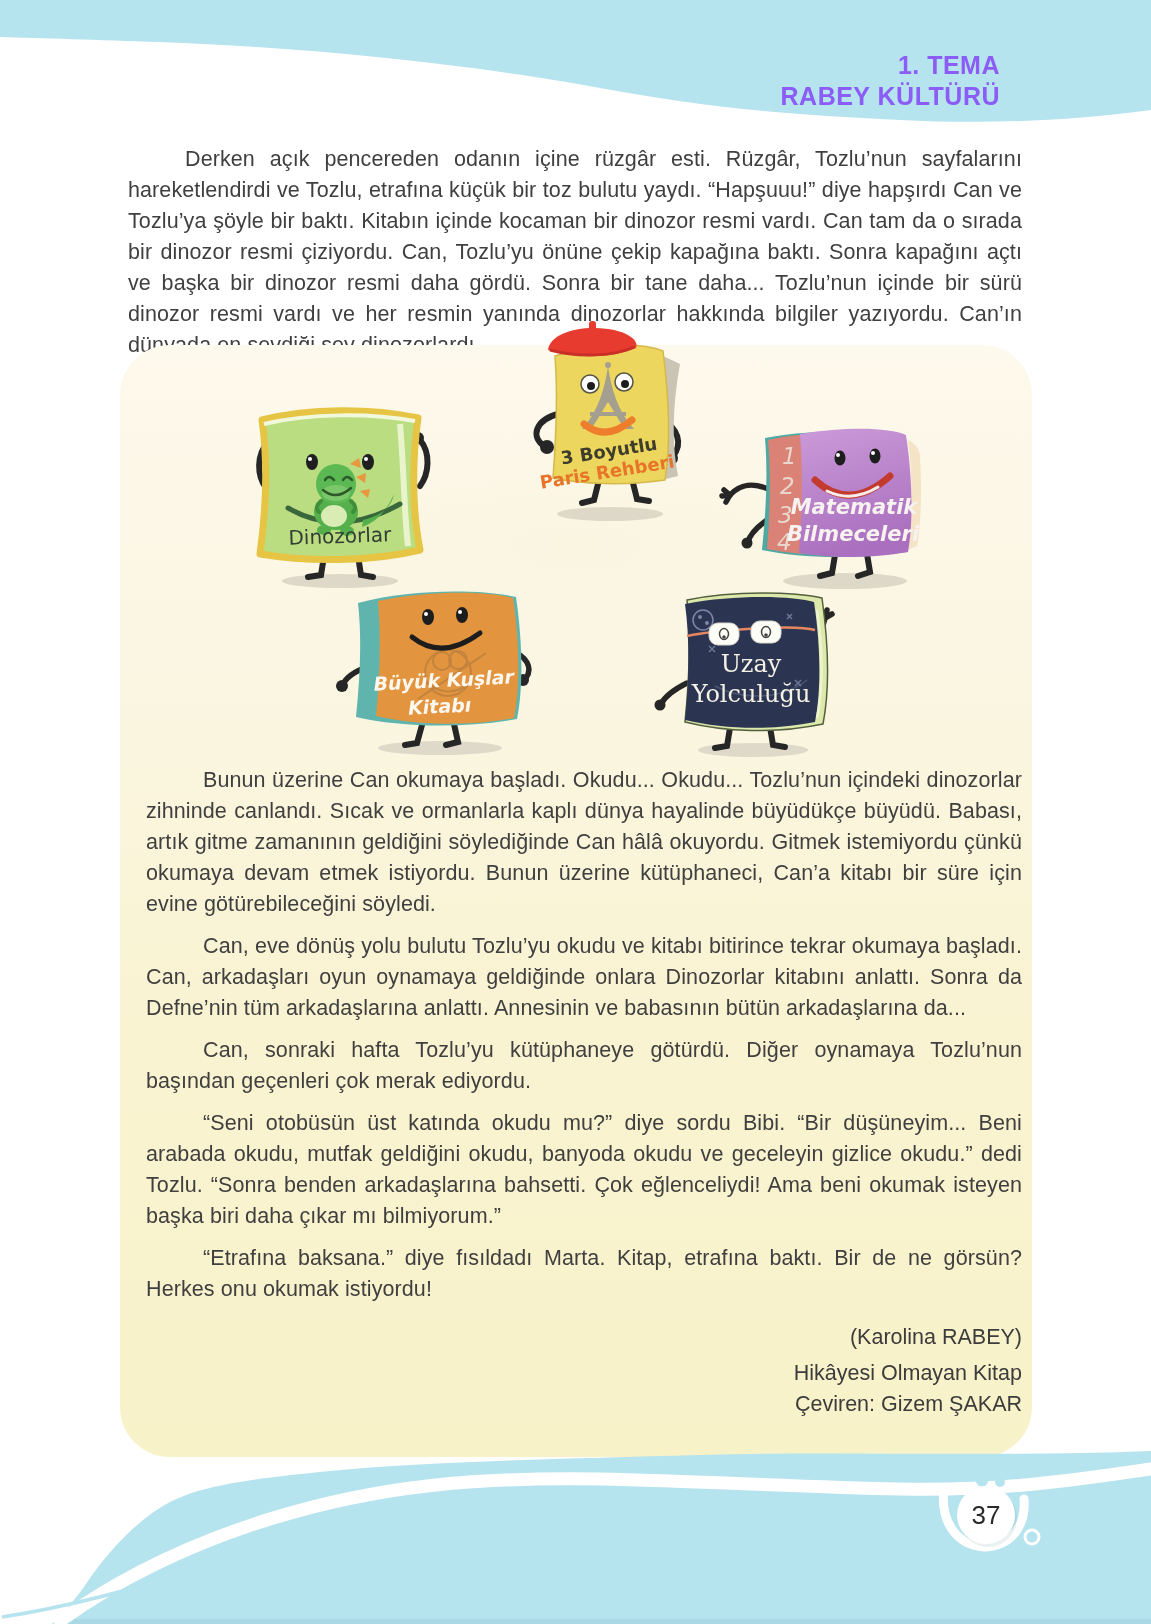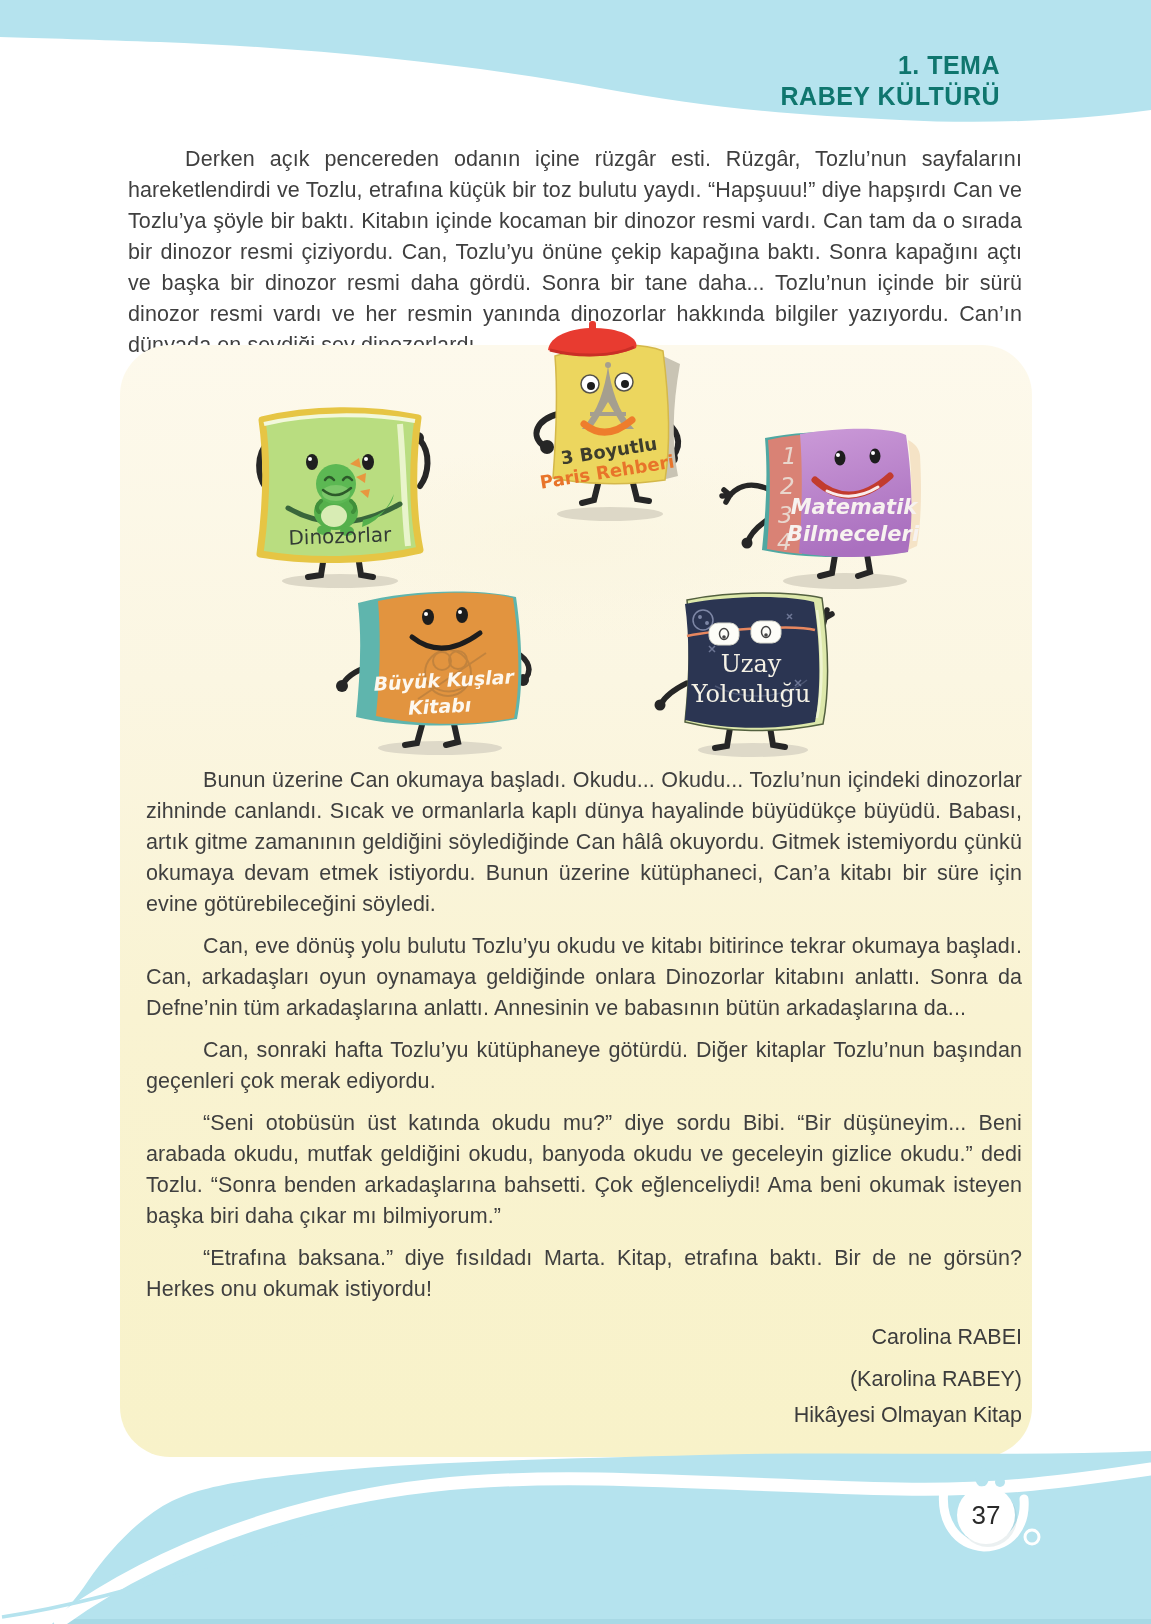--- a/index.html
+++ b/index.html
@@ -7,21 +7,21 @@
   .page {
     position:relative; width:1151px; height:1624px; margin:0 auto;
     background:#ffffff; overflow:hidden;
     font-family:"Liberation Sans", sans-serif; color:#3f3f3f;
   }
   .top-wave, .bottom-wave { position:absolute; left:0; width:1151px; display:block; }
   .top-wave { top:0; height:130px; }
   .bottom-wave { bottom:0; height:235px; }
   .page-header {
     position:absolute; top:50px; right:151px; text-align:right;
-    font-size:25px; line-height:31px; font-weight:bold; letter-spacing:.5px; color:#0f766e;
+    font-size:25px; line-height:31px; font-weight:bold; letter-spacing:.5px; color:#8b5cf6;
   }
   .para {
     font-size:21.5px; line-height:31px; text-align:justify; text-indent:57px;
     color:#3f3f3f; letter-spacing:.1px;
   }
   .intro { position:absolute; top:144px; left:128px; width:894px; }
   .panel {
     position:absolute; top:345px; left:120px; width:912px; height:1112px;
     border-radius:50px;
     background:linear-gradient(180deg,#fdf9ec 0%, #fbf6e2 30%, #f9f3d2 60%, #f8f2c9 100%);
@@ -257,28 +257,28 @@
             <circle cx="111" cy="47" r="1.8" fill="#444444"></circle>
           </g>
           <text class="svg-label-serif" x="96" y="84" font-size="24" fill="#f5f2e6" text-anchor="middle">Uzay</text>
           <text class="svg-label-serif" x="96" y="114" font-size="24" fill="#f5f2e6" text-anchor="middle">Yolculuğu</text>
         </svg>
       </div>
     </div>
 
     <p class="para">Bunun üzerine Can okumaya başladı. Okudu... Okudu... Tozlu’nun içindeki dinozorlar zihninde canlandı. Sıcak ve ormanlarla kaplı dünya hayalinde büyüdükçe büyüdü. Babası, artık gitme zamanının geldiğini söylediğinde Can hâlâ okuyordu. Gitmek istemiyordu çünkü okumaya devam etmek istiyordu. Bunun üzerine kütüphaneci, Can’a kitabı bir süre için evine götürebileceğini söyledi.</p>
     <p class="para">Can, eve dönüş yolu bulutu Tozlu’yu okudu ve kitabı bitirince tekrar okumaya başladı. Can, arkadaşları oyun oynamaya geldiğinde onlara Dinozorlar kitabını anlattı. Sonra da Defne’nin tüm arkadaşlarına anlattı. Annesinin ve babasının bütün arkadaşlarına da...</p>
-    <p class="para">Can, sonraki hafta Tozlu’yu kütüphaneye götürdü. Diğer kitaplar Tozlu’nun başından geçenleri çok merak ediyordu.</p>
+    <p class="para">Can, sonraki hafta Tozlu’yu kütüphaneye götürdü. Diğer oynamaya Tozlu’nun başından geçenleri çok merak ediyordu.</p>
     <p class="para">“Seni otobüsün üst katında okudu mu?” diye sordu Bibi. “Bir düşüneyim... Beni arabada okudu, mutfak geldiğini okudu, banyoda okudu ve geceleyin gizlice okudu.” dedi Tozlu. “Sonra benden arkadaşlarına bahsetti. Çok eğlenceliydi! Ama beni okumak isteyen başka biri daha çıkar mı bilmiyorum.”</p>
     <p class="para">“Etrafına baksana.” diye fısıldadı Marta. Kitap, etrafına baktı. Bir de ne görsün? Herkes onu okumak istiyordu!</p>
 
     <div class="attribution">
-      <div class="auth">Carolina RABEI</div>
       <div class="auth">(Karolina RABEY)</div>
       <div class="src">Hikâyesi Olmayan Kitap</div>
+      <div class="src">Çeviren: Gizem ŞAKAR</div>
     </div>
   </div>
 
   <svg class="bottom-wave" viewBox="0 0 1151 235" preserveAspectRatio="none">
     <path d="M1151,62 C1000,68 850,62 700,66 C560,70 430,72 330,82 C250,90 205,96 172,112 C140,128 110,160 88,192 C76,210 65,222 52,235 H1151 Z" fill="#b5e3ee"></path>
     <rect x="55" y="230" width="1096" height="5" fill="#a8d9e5"></rect>
     <path d="M60,232 C110,196 180,158 270,130 C380,96 480,88 600,90 C700,92 800,98 900,100 C1000,102 1070,92 1151,80" stroke="#ffffff" stroke-width="13" fill="none" stroke-linecap="round"></path>
     <path d="M2,228 C70,218 150,196 230,170 C280,154 330,138 372,126" stroke="#b5e3ee" stroke-width="3.5" fill="none"></path>
     <path d="M944,100 C940,132 956,156 984,158 C1012,157 1026,136 1024,110" stroke="#ffffff" stroke-width="9" fill="none" stroke-linecap="round"></path>
     <circle cx="1032" cy="148" r="7" stroke="#ffffff" stroke-width="3" fill="none"></circle>

